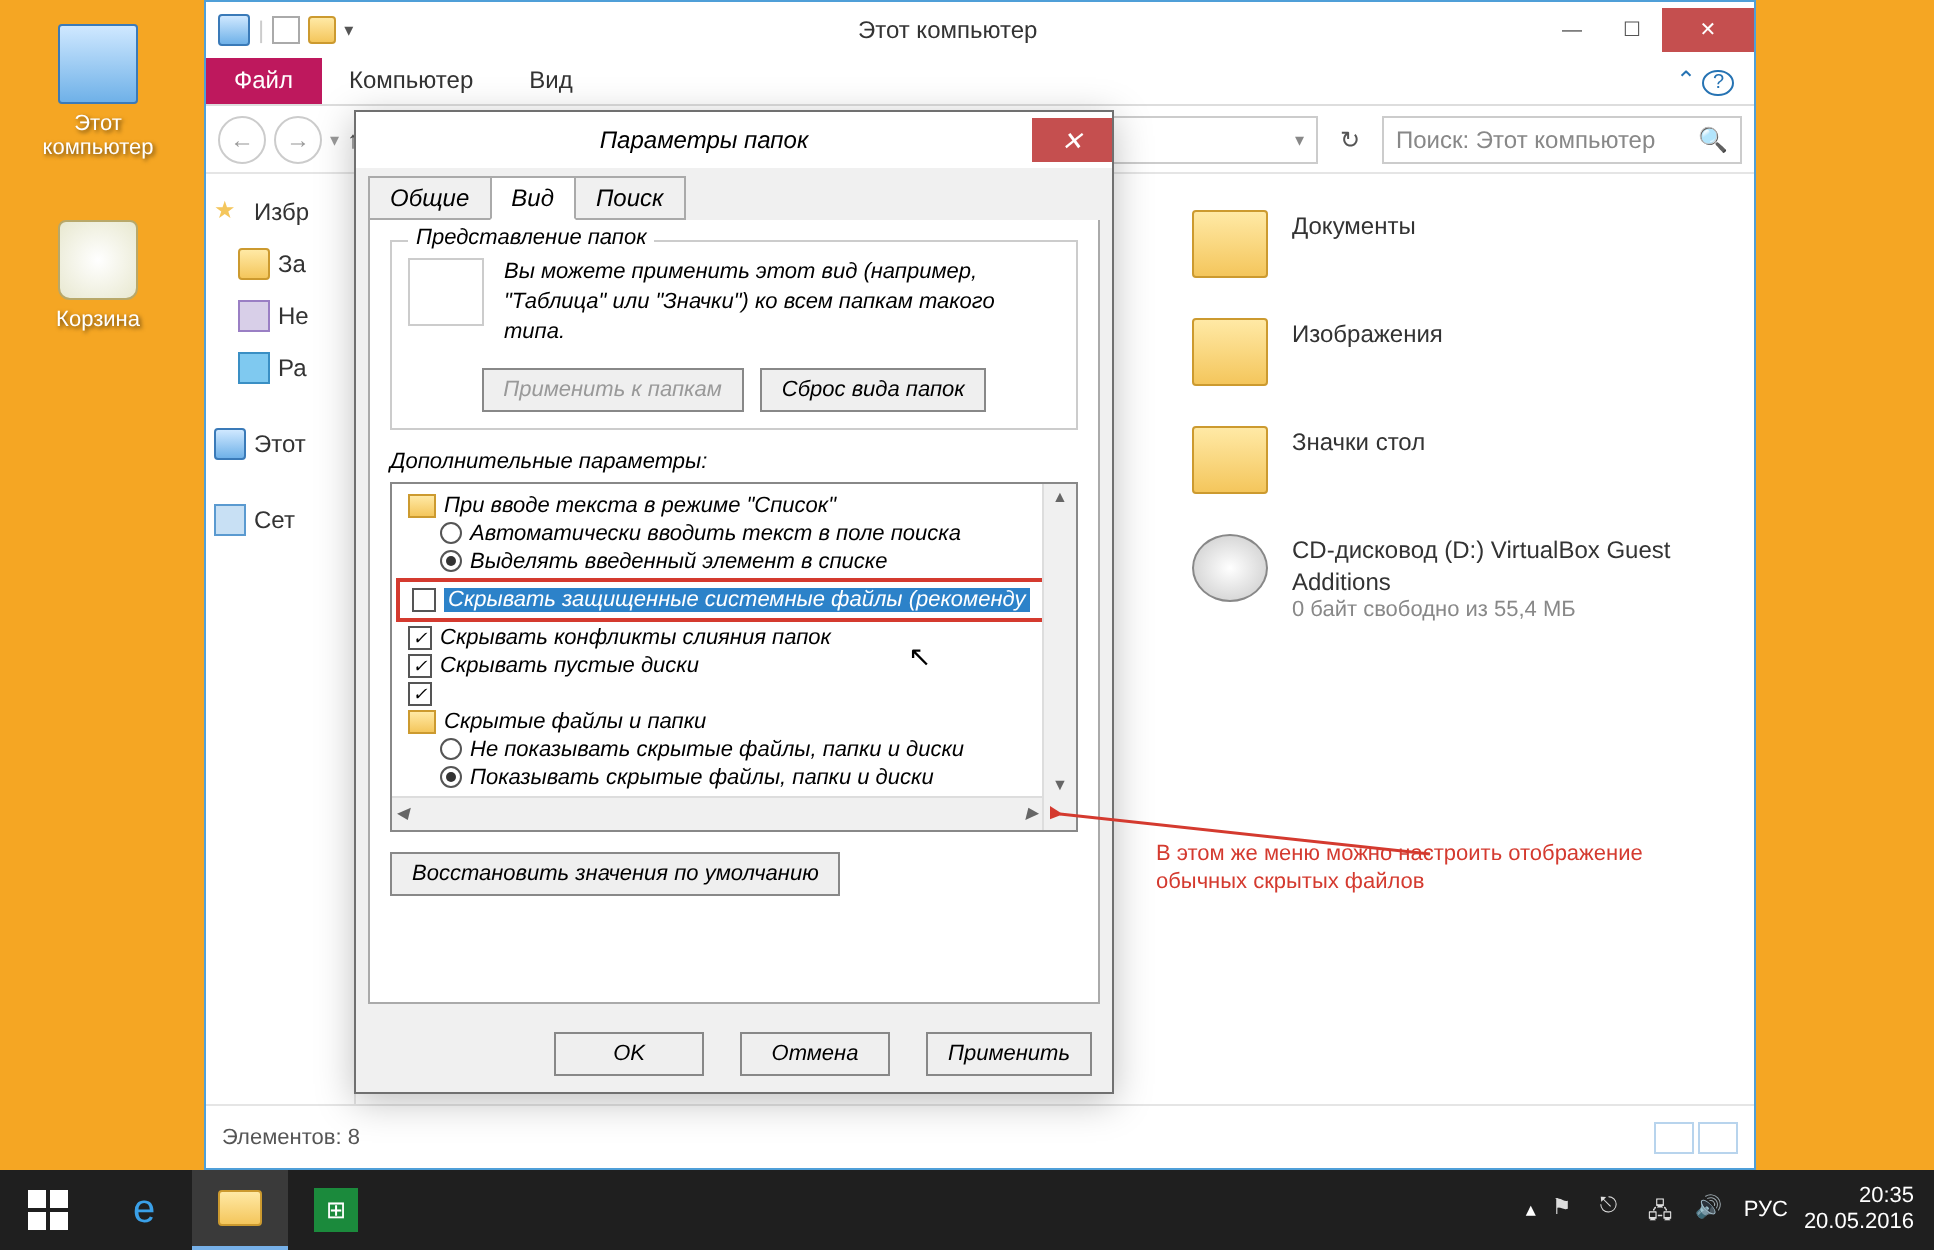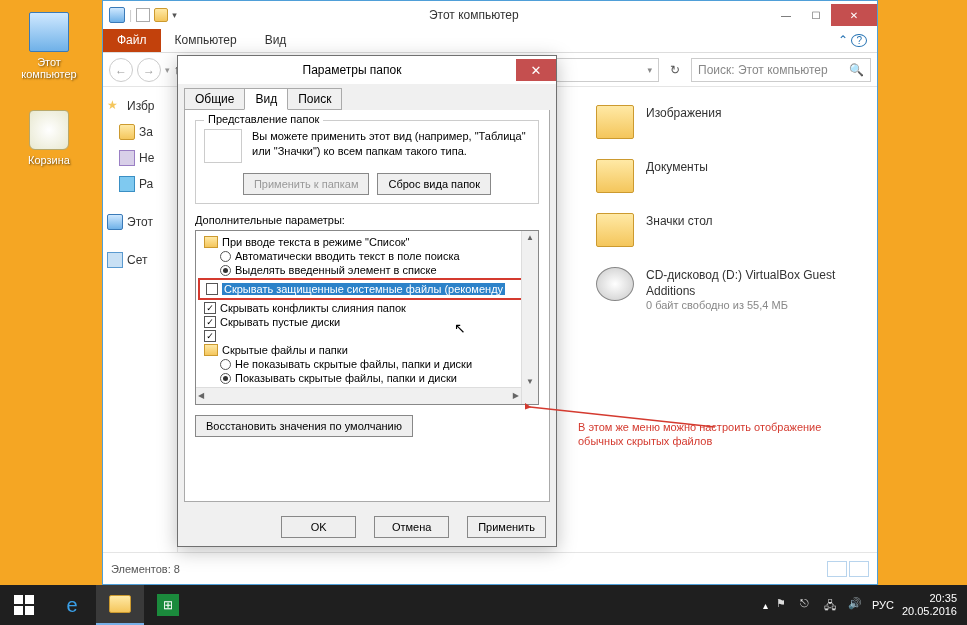--- a/index.html
+++ b/index.html
@@ -13,21 +13,21 @@
 .explorer { position: absolute; left: 102px; top: 0; width: 776px; height: 585px; background: #fff; border: 1px solid #4f9fd8; display: flex; flex-direction: column; }
 .titlebar { height: 28px; background: #fff; display: flex; align-items: center; padding-left: 6px; }
 .titlebar .icons { display: flex; gap: 4px; align-items: center; }
 .titlebar .title { flex: 1; text-align: center; font-size: 12px; color: #333; }
 .win-btns { display: flex; }
 .win-btn { width: 30px; height: 22px; display: flex; align-items: center; justify-content: center; font-size: 10px; color: #555; }
 .win-btn.close { background: #c54f4f; color: #fff; width: 46px; }
 
 .ribbon-tabs { height: 24px; background: #fff; display: flex; border-bottom: 1px solid #ddd; }
 .ribbon-tab { padding: 4px 14px; font-size: 12px; color: #333; }
-.ribbon-tab.file { background: #c2410c; color: #fff; }
+.ribbon-tab.file { background: #be185d; color: #fff; }
 .ribbon-collapse { margin-left: auto; padding: 4px 10px; color: #2673b3; }
 
 .navbar { height: 34px; display: flex; align-items: center; padding: 0 6px; gap: 4px; border-bottom: 1px solid #e5e5e5; }
 .nav-arrow { width: 24px; height: 24px; border: 1px solid #ccc; border-radius: 50%; display: flex; align-items: center; justify-content: center; color: #999; font-size: 12px; }
 .addr { flex: 1; height: 24px; border: 1px solid #ccc; display: flex; align-items: center; padding: 0 6px; font-size: 12px; }
 .search { width: 180px; height: 24px; border: 1px solid #ccc; display: flex; align-items: center; padding: 0 6px; color: #888; font-size: 12px; }
 .refresh { width: 24px; height: 24px; display: flex; align-items: center; justify-content: center; color: #555; }
 
 .body { flex: 1; display: flex; overflow: hidden; }
 .sidebar { width: 75px; border-right: 1px solid #e5e5e5; padding: 6px 2px; font-size: 12px; color: #333; overflow: hidden; }
@@ -38,21 +38,21 @@
 .folder-item { display: flex; align-items: flex-start; gap: 12px; padding: 10px 4px; }
 .folder-ico { width: 38px; height: 34px; flex-shrink: 0; }
 .folder-label { font-size: 12px; color: #333; line-height: 1.35; }
 .folder-sub { color: #888; font-size: 11px; }
 
 .statusbar { height: 32px; border-top: 1px solid #e5e5e5; display: flex; align-items: center; padding: 0 8px; font-size: 11px; color: #555; }
 .stat-icons { margin-left: auto; display: flex; gap: 2px; }
 .stat-icons div { width: 20px; height: 16px; border: 1px solid #b8d4ed; }
 
 
-.dialog { position: absolute; left: 177px; top: 55px; width: 380px; height: 492px; background: #f0f0f0; border: 1px solid #707070; box-shadow: 0 4px 18px rgba(0,0,0,.25); display: flex; flex-direction: column; font-size: 12px; }
+.dialog { position: absolute; left: 177px; top: 55px; width: 380px; height: 492px; background: #f0f0f0; border: 1px solid #707070; box-shadow: 0 4px 18px rgba(0,0,0,.25); display: flex; flex-direction: column; font-size: 12px; font-style: italic; }
 .dlg-title { height: 28px; background: #fff; display: flex; align-items: center; padding-left: 10px; }
 .dlg-title .t { flex: 1; text-align: center; }
 .dlg-close { width: 40px; height: 22px; background: #c54f4f; color: #fff; display: flex; align-items: center; justify-content: center; font-size: 13px; }
 .dlg-tabs { display: flex; padding: 4px 6px 0; background: #f0f0f0; }
 .dlg-tab { padding: 3px 10px; border: 1px solid #aaa; background: #f0f0f0; margin-right: -1px; position: relative; }
 .dlg-tab.active { background: #fff; border-bottom-color: #fff; z-index: 2; }
 .dlg-body { flex: 1; background: #fff; margin: 0 6px 6px; border: 1px solid #aaa; border-top: none; padding: 10px; display: flex; flex-direction: column; }
 
 .groupbox { border: 1px solid #ccc; padding: 8px; margin-bottom: 10px; position: relative; }
 .groupbox .legend { position: absolute; top: -8px; left: 8px; background: #fff; padding: 0 4px; font-size: 11px; }
@@ -187,25 +187,25 @@
       <div class="side-item">
           <span class="side-ico" style="background:#c8e0f4;border:1px solid #5a9ad0"></span>
           <span>Сет</span>
         </div>
     </div>
 
     <div class="content">
       <div style="margin-left:400px">
         <div class="folder-item">
           <div class="folder-ico ico-folder"></div>
-          <div class="folder-label">Изображения</div>
+          <div class="folder-label">Документы</div>
         </div>
         <div class="folder-item">
           <div class="folder-ico ico-folder"></div>
-          <div class="folder-label">Документы</div>
+          <div class="folder-label">Изображения</div>
         </div>
         <div class="folder-item">
           <div class="folder-ico ico-folder"></div>
           <div class="folder-label">Значки стол</div>
         </div>
         <div class="folder-item">
           <div class="folder-ico" style="background:radial-gradient(#fff,#c8c8c8);border:1px solid #888;border-radius:50%"></div>
           <div>
             <div class="folder-label">CD-дисковод (D:) VirtualBox Guest Additions</div>
             <div class="folder-sub">0 байт свободно из 55,4 МБ</div>

